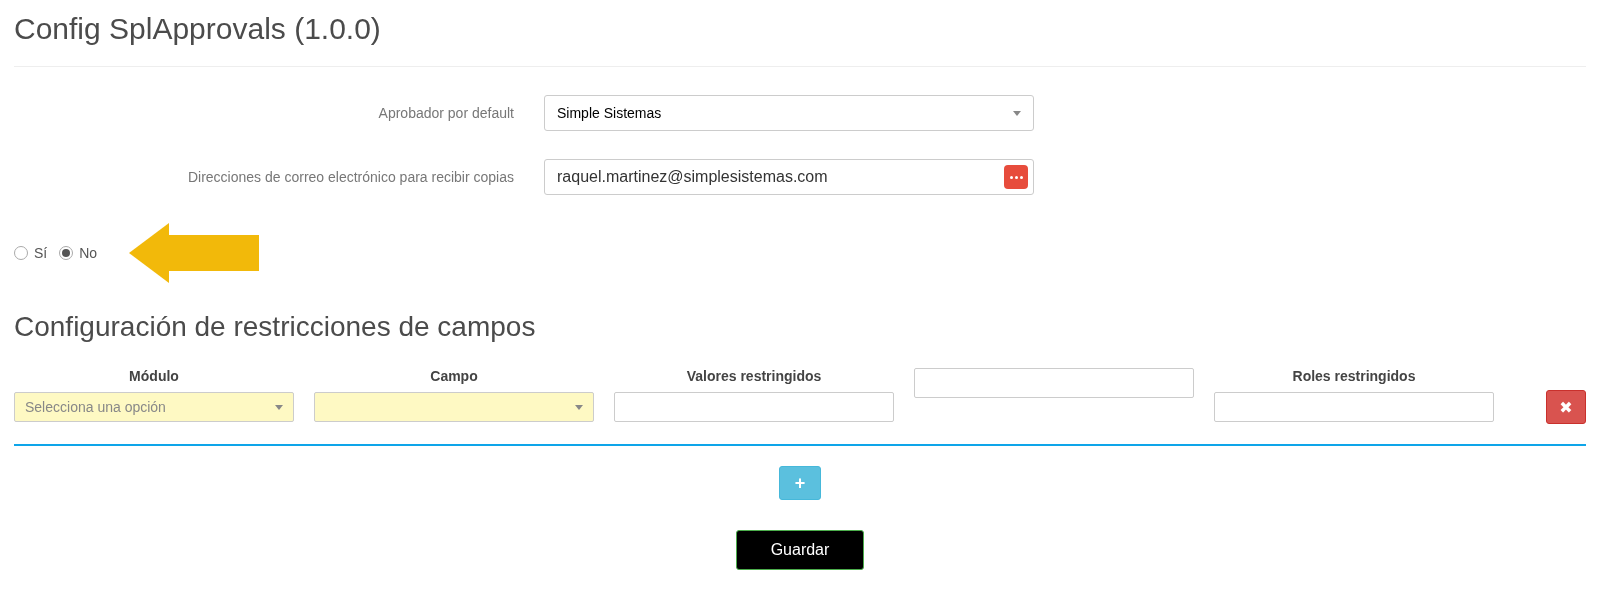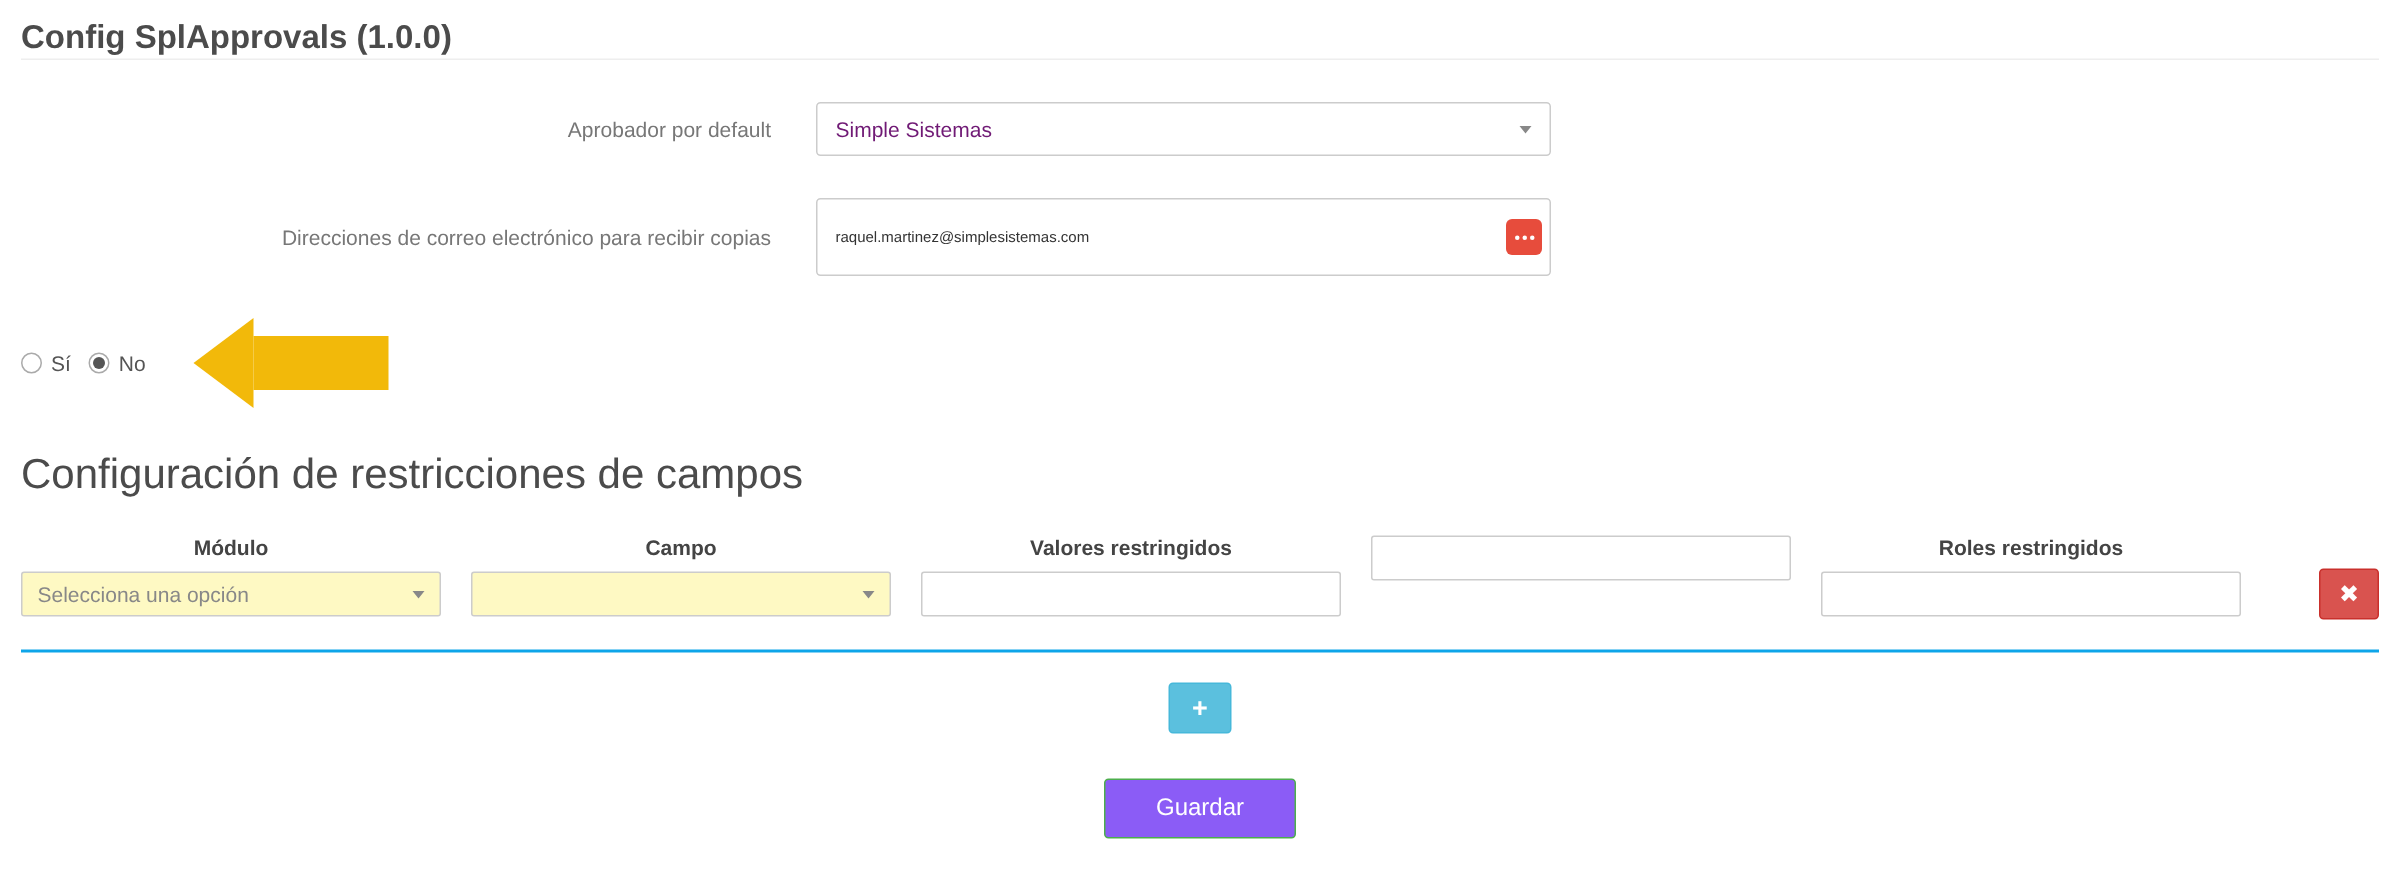--- a/index.html
+++ b/index.html
@@ -7,24 +7,24 @@
       font-family: "Helvetica Neue", Helvetica, Arial, sans-serif;
       color: #555;
       background: #fff;
       font-size: 14px;
     }
     .page {
       padding: 12px 14px 30px 14px;
       width: 1600px;
     }
     h1.page-title {
-      font-weight: 700;
-      font-size: 22px;
+      font-weight: 400;
+      font-size: 30px;
       color: #4b4b4b;
-      margin-bottom: 1px;
+      margin-bottom: 20px;
     }
     hr.sep {
       border: none;
       border-top: 1px solid #eee;
       margin-bottom: 28px;
     }
     .form-row {
       display: flex;
       align-items: center;
       margin-bottom: 28px;
@@ -42,37 +42,37 @@
     }
     .select-like {
       border: 1px solid #ccc;
       border-radius: 3px;
       height: 36px;
       padding: 0 12px;
       display: flex;
       align-items: center;
       justify-content: space-between;
       background: #fff;
-      color: #701a75;
+      color: #000000;
       cursor: pointer;
     }
     .select-caret {
       display: inline-block;
       width: 0; height: 0;
       border-left: 4px solid transparent;
       border-right: 4px solid transparent;
       border-top: 5px solid #888;
     }
     input.text-input {
       width: 100%;
-      height: 52px;
+      height: 36px;
       border: 1px solid #ccc;
       border-radius: 3px;
       padding: 0 40px 0 12px;
-      font-size: 10px;
+      font-size: 16px;
       color: #333;
     }
     .input-icon-red {
       position: absolute;
       right: 6px;
       top: 50%;
       transform: translateY(-50%);
       width: 24px;
       height: 24px;
       background: #e74c3c;
@@ -217,21 +217,21 @@
       align-items: center;
       justify-content: center;
       cursor: pointer;
     }
     .save-row {
       display: flex;
       justify-content: center;
       margin-top: 30px;
     }
     .save-btn {
-      background: #8b5cf6;
+      background: #000000;
       border: 1px solid #4cae4c;
       color: #fff;
       font-size: 16px;
       height: 40px;
       padding: 0 34px;
       border-radius: 3px;
       cursor: pointer;
     }
     .row-with-arrow { position: relative; }
   </style>

